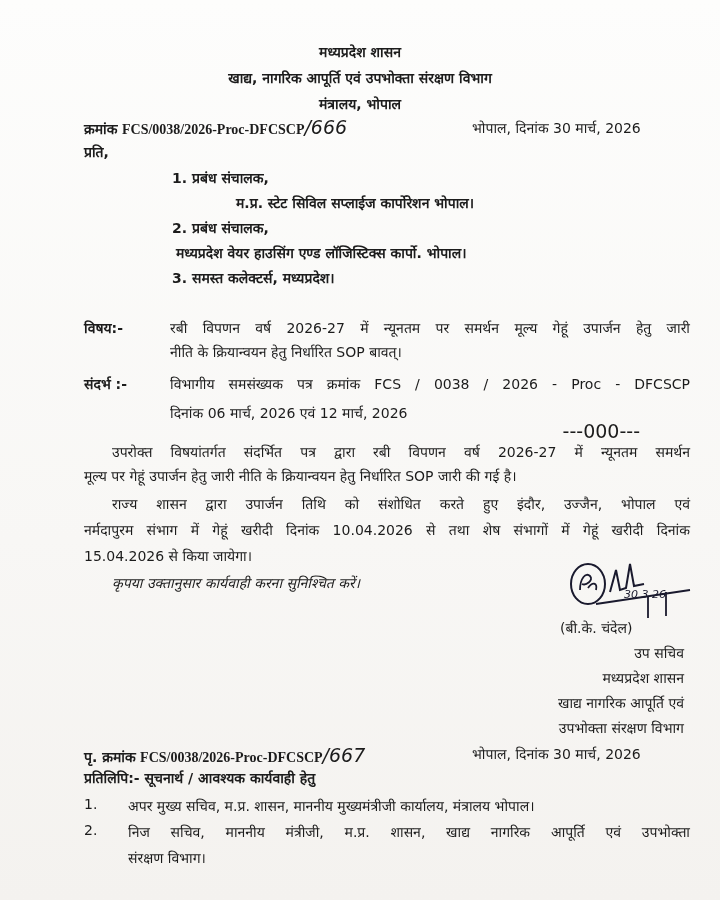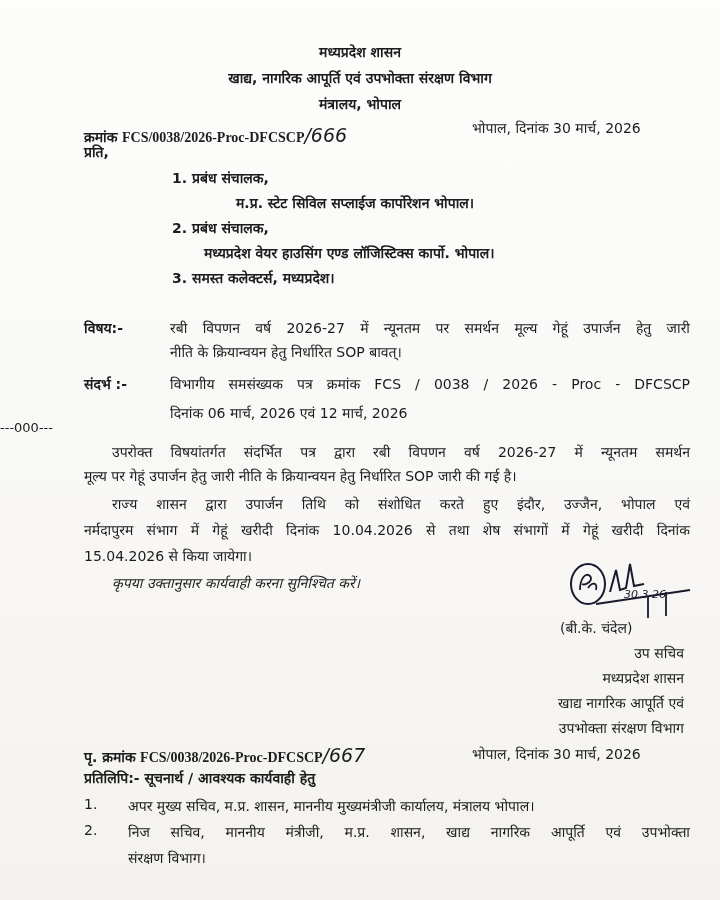--- a/index.html
+++ b/index.html
@@ -24,48 +24,48 @@
 </style>
 </head>
 <body>
 
 <div class="page">
 
   <div class="abs hdr" style="top:42px;">मध्यप्रदेश शासन</div>
   <div class="abs hdr" style="top:68px;">खाद्य, नागरिक आपूर्ति एवं उपभोक्ता संरक्षण विभाग</div>
   <div class="abs hdr" style="top:94px;">मंत्रालय, भोपाल</div>
 
-  <div class="abs t14" style="left:84px; top:116px;margin-top:8px;">
+  <div class="abs t14" style="left:84px; top:116px;">
     <span class="b">क्रमांक</span>
     <span class="b serif">FCS/0038/2026-Proc-DFCSCP</span><span class="hand">/666</span>
   </div>
   <div class="abs t14" style="left:472px; top:118px;">भोपाल, दिनांक 30 मार्च, 2026</div>
   <div class="abs t14 b" style="left:84px; top:142px;">प्रति,</div>
 
   <div class="abs t14 b" style="left:172px; top:168px;">
     <span>1.</span> <span>प्रबंध संचालक,</span>
   </div>
   <div class="abs t14 b" style="left:188px; top:193px;margin-left:48px;">म.प्र. स्टेट सिविल सप्लाईज कार्पोरेशन भोपाल।</div>
   <div class="abs t14 b" style="left:172px; top:218px;">
     <span>2.</span> <span>प्रबंध संचालक,</span>
   </div>
-  <div class="abs t14 b" style="left:204px; top:243px;">मध्यप्रदेश वेयर हाउसिंग एण्ड लॉजिस्टिक्स कार्पो. भोपाल।</div>
+  <div class="abs t14 b" style="left:176px; top:243px;">मध्यप्रदेश वेयर हाउसिंग एण्ड लॉजिस्टिक्स कार्पो. भोपाल।</div>
   <div class="abs t14 b" style="left:172px; top:268px;">
     <span>3.</span> <span>समस्त कलेक्टर्स, मध्यप्रदेश।</span>
   </div>
 
   <div class="abs t14 b" style="left:84px; top:318px;">विषय:-</div>
   <div class="abs t14 justify" style="left:170px; top:318px; width:520px;">रबी विपणन वर्ष 2026-27 में न्यूनतम पर समर्थन मूल्य गेहूं उपार्जन हेतु जारी</div>
   <div class="abs t14" style="left:170px; top:342px;">नीति के क्रियान्वयन हेतु निर्धारित SOP बावत्।</div>
 
   <div class="abs t14 b" style="left:84px; top:374px;">संदर्भ :-</div>
   <div class="abs t14 justify" style="left:170px; top:374px; width:520px;">विभागीय समसंख्यक पत्र क्रमांक FCS / 0038 / 2026 - Proc - DFCSCP</div>
   <div class="abs t14" style="left:170px; top:403px;">दिनांक 06 मार्च, 2026  एवं 12 मार्च, 2026</div>
 
-  <div class="abs" style="left:0; width:640px; text-align:left; top:420px; font-size:13px;">---000---</div>
+  <div class="abs" style="left:0; width:640px; text-align:right; top:420px; font-size:19px;">---000---</div>
 
   <div class="abs t14 justify" style="left:112px; top:442px; width:578px;">उपरोक्त विषयांतर्गत संदर्भित पत्र द्वारा रबी विपणन वर्ष 2026-27 में न्यूनतम समर्थन</div>
   <div class="abs t14" style="left:84px; top:466px;">मूल्य पर गेहूं उपार्जन हेतु जारी नीति के क्रियान्वयन हेतु निर्धारित SOP जारी की गई है।</div>
   <div class="abs t14 justify" style="left:112px; top:494px; width:578px;">राज्य शासन द्वारा उपार्जन तिथि को संशोधित करते हुए इंदौर, उज्जैन, भोपाल एवं</div>
   <div class="abs t14 justify" style="left:84px; top:520px; width:606px;">नर्मदापुरम संभाग में गेहूं खरीदी दिनांक 10.04.2026 से तथा शेष संभागों में गेहूं खरीदी दिनांक</div>
   <div class="abs t14" style="left:84px; top:546px;">15.04.2026 से किया जायेगा।</div>
   <div class="abs t14" style="left:112px; top:573px;font-style:italic;">कृपया उक्तानुसार कार्यवाही करना सुनिश्चित करें।</div>
 
   <svg class="abs" style="left:566px; top:560px;" width="130" height="62" viewBox="0 0 130 62">
     <ellipse cx="22" cy="24" rx="17" ry="20" fill="none" stroke="#1a1a2e" stroke-width="2"></ellipse>

